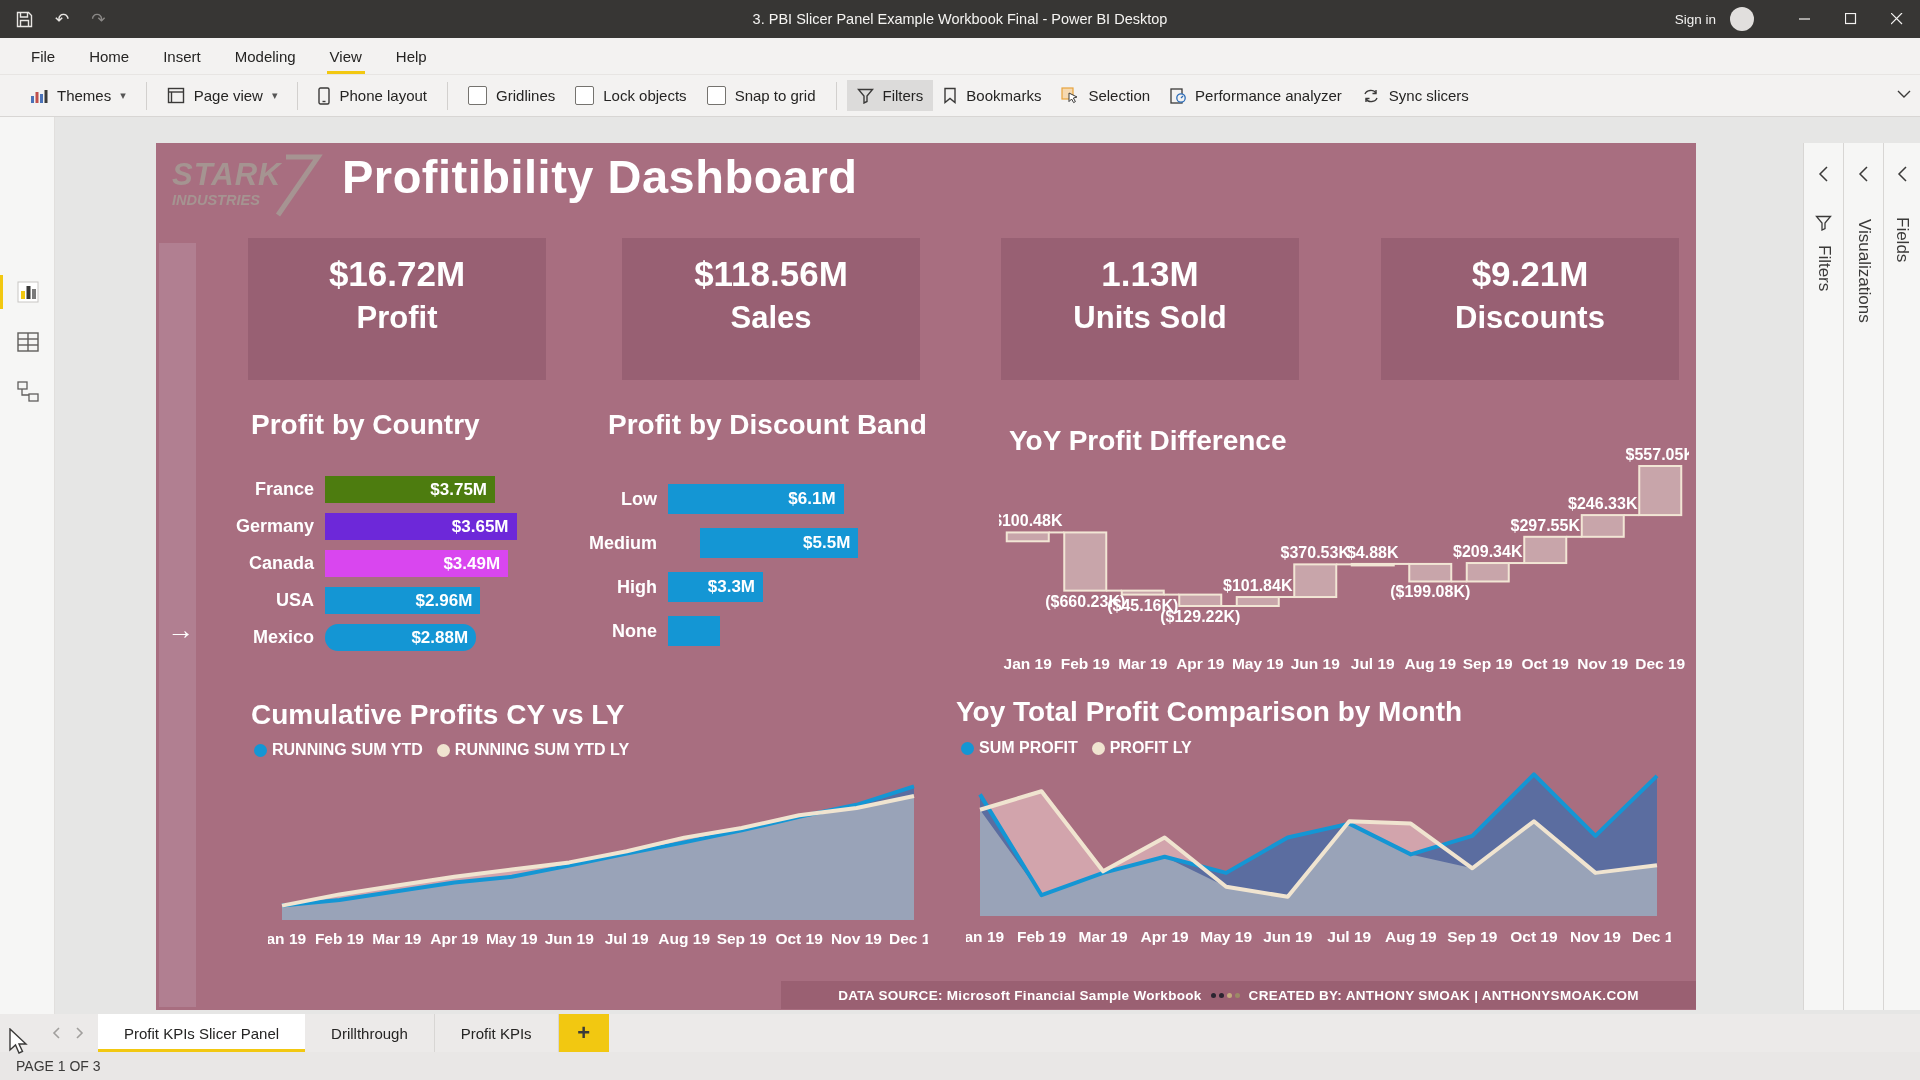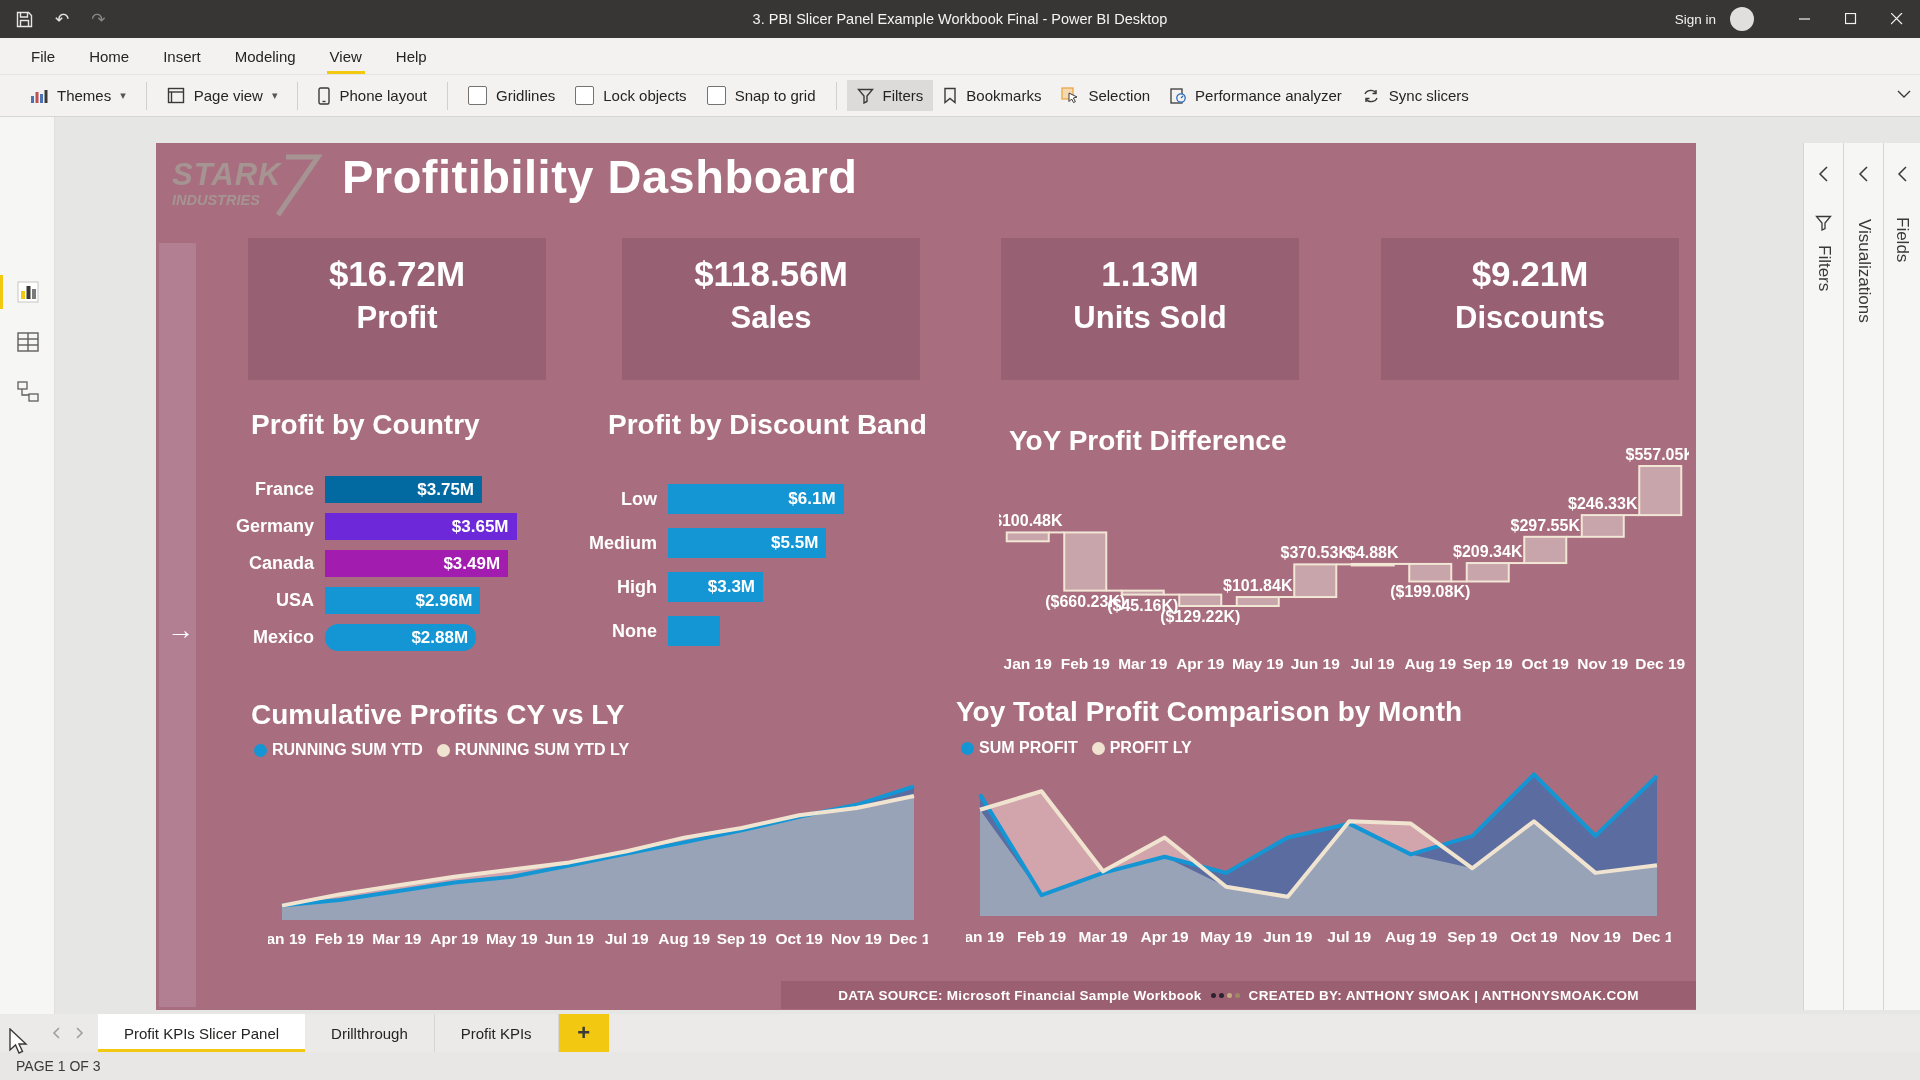--- a/index.html
+++ b/index.html
@@ -263,46 +263,46 @@
       <div class="l">Discounts</div>
     </div>
 
     <div class="sec-title" style="left:95px;top:266px;">Profit by Country</div>
     <div class="sec-title" style="left:452px;top:266px;">Profit by Discount Band</div>
     <div class="sec-title" style="left:853px;top:266px;margin-top:16px;">YoY Profit Difference</div>
 
     <div id="chart-country" class="hbar-chart" style="left:55px;top:328px;">
         <div class="hbar-row" style="height: 37px;">
           <span class="hbar-label" style="width: 114px;">France</span>
-          <span class="hbar-bar" style="width: 157px; height: 27px; background: #0369a1;">$3.75M</span>
+          <span class="hbar-bar" style="width: 170px; height: 27px; background: #4d7c0f;">$3.75M</span>
         </div>
         <div class="hbar-row" style="height: 37px;">
           <span class="hbar-label" style="width: 114px;">Germany</span>
           <span class="hbar-bar" style="width: 191.506px; height: 27px; background: #6d28d9;">$3.65M</span>
         </div>
         <div class="hbar-row" style="height: 37px;">
           <span class="hbar-label" style="width: 114px;">Canada</span>
-          <span class="hbar-bar" style="width: 183.112px; height: 27px; background: #a21caf;">$3.49M</span>
+          <span class="hbar-bar" style="width: 183.112px; height: 27px; background: #d946ef;">$3.49M</span>
         </div>
         <div class="hbar-row" style="height: 37px;">
           <span class="hbar-label" style="width: 114px;">USA</span>
           <span class="hbar-bar" style="width: 155.304px; height: 27px; background: rgb(20, 150, 212);">$2.96M</span>
         </div>
         <div class="hbar-row" style="height: 37px;">
           <span class="hbar-label" style="width: 114px;">Mexico</span>
           <span class="hbar-bar" style="width: 151.106px; height: 27px; background: rgb(20, 150, 212); border-radius: 13px;">$2.88M</span>
         </div>
       </div>
 
     <div id="chart-band" class="hbar-chart" style="left:395px;top:334px;">
         <div class="hbar-row" style="height: 44px;">
           <span class="hbar-label" style="width: 117px;">Low</span>
           <span class="hbar-bar" style="width: 175.606px; height: 30px; background: rgb(20, 150, 212);">$6.1M</span>
         </div>
-        <div class="hbar-row" style="height: 44px;">
+        <div class="hbar-row" style="height: 44px; gap: 32px;">
           <span class="hbar-label" style="width: 117px;">Medium</span>
           <span class="hbar-bar" style="width: 158.333px; height: 30px; background: rgb(20, 150, 212);">$5.5M</span>
         </div>
         <div class="hbar-row" style="height: 44px;">
           <span class="hbar-label" style="width: 117px;">High</span>
           <span class="hbar-bar" style="width: 95px; height: 30px; background: rgb(20, 150, 212);">$3.3M</span>
         </div>
         <div class="hbar-row" style="height: 44px;">
           <span class="hbar-label" style="width: 117px;">None</span>
           <span class="hbar-bar" style="width: 51.8182px; height: 30px; background: rgb(20, 150, 212);"></span>

